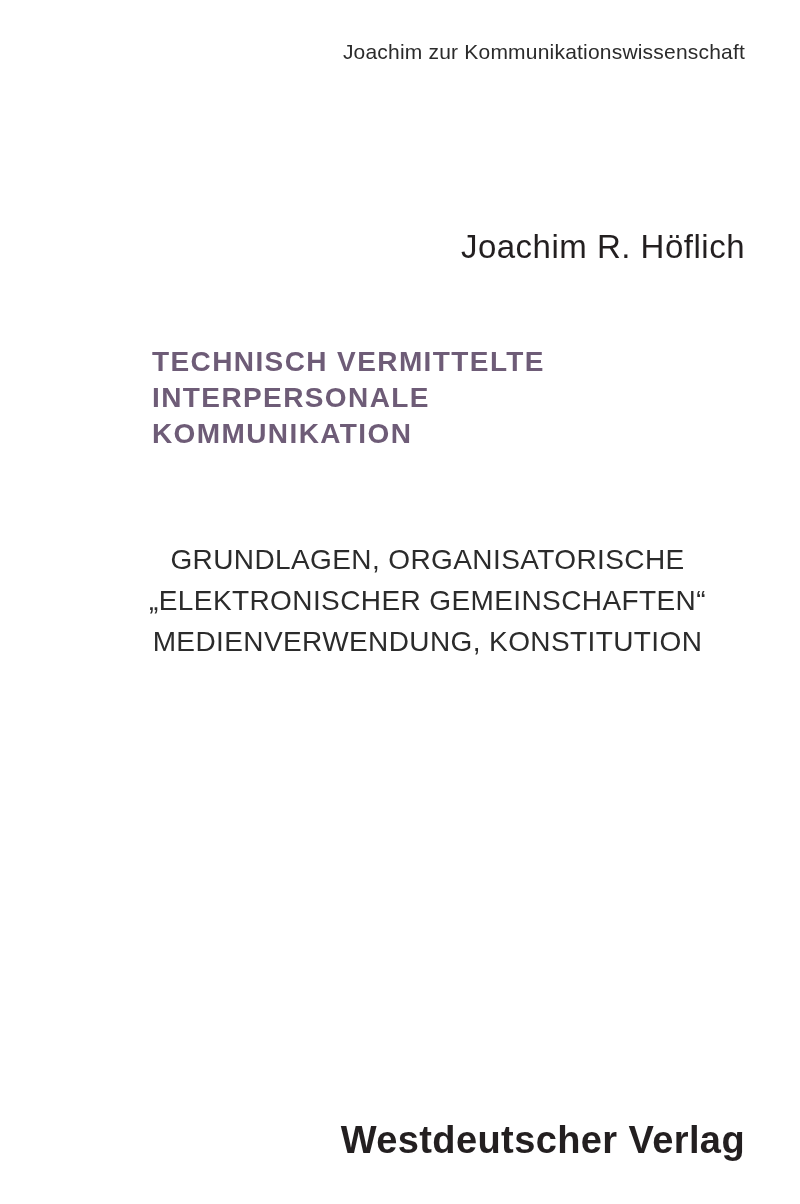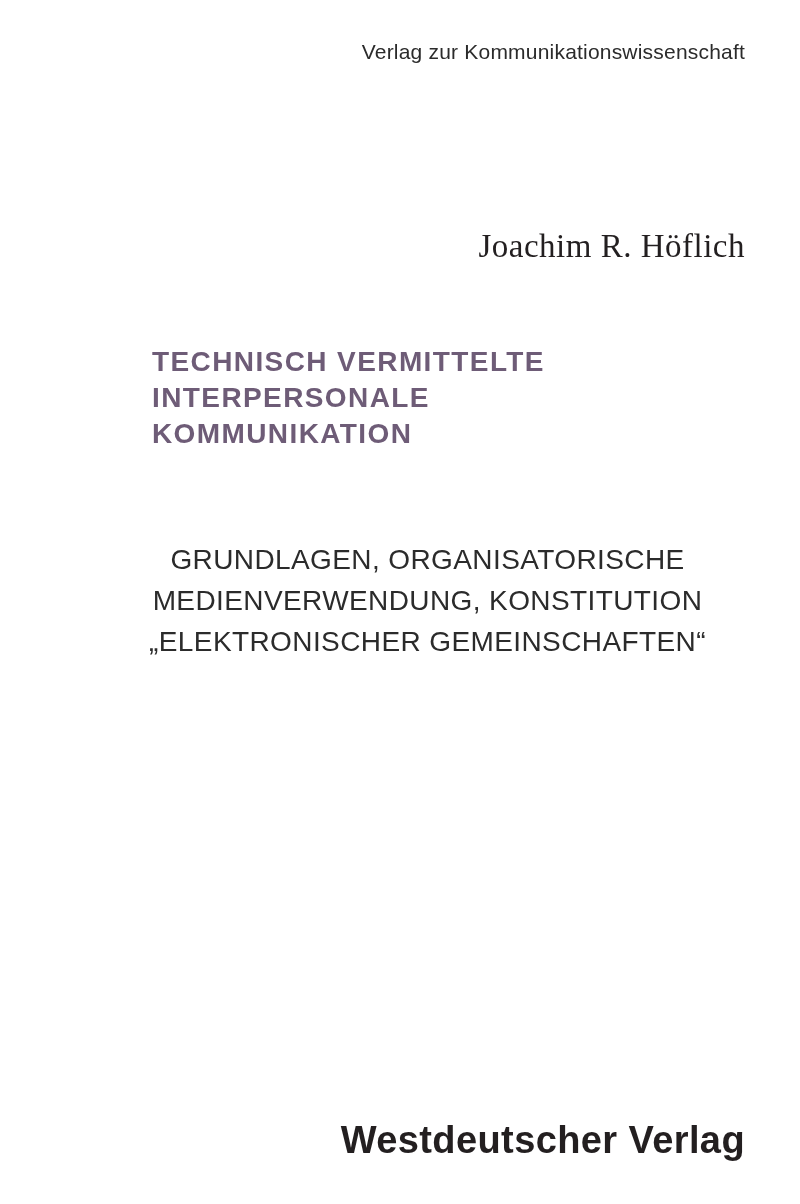--- a/index.html
+++ b/index.html
@@ -37,21 +37,20 @@
   
   .author {
     position: absolute;
     top: 228px;
     right: 55px;
     font-size: 33px;
     color: #231f20;
     font-weight: 400;
     letter-spacing: 0.5px;
     white-space: nowrap;
-    font-family: Liberation Serif, serif;
   }
 
   
   .title-block {
     position: absolute;
     top: 344px;
     left: 152px;
     right: 55px;
   }
   .title-line {
@@ -93,31 +92,31 @@
     letter-spacing: 0.4px;
     white-space: nowrap;
     margin-left: 20px;
   }
 </style>
 </head>
 <body>
 
 <div class="cover">
 
-  <div class="series">Verlag zur Kommunikationswissenschaft</div>
+  <div class="series">Joachim zur Kommunikationswissenschaft</div>
 
   <div class="author">Joachim R. Höflich</div>
 
   <div class="title-block">
     <div class="title-line">Technisch Vermittelte</div>
     <div class="title-line">Interpersonale</div>
     <div class="title-line">Kommunikation</div>
   </div>
 
   <div class="subtitle-block">
     <div class="subtitle-line">Grundlagen, organisatorische</div>
+    <div class="subtitle-line">„elektronischer Gemeinschaften“</div>
     <div class="subtitle-line">Medienverwendung, Konstitution</div>
-    <div class="subtitle-line">„elektronischer Gemeinschaften“</div>
   </div>
 
   <div class="publisher">Westdeutscher Verlag</div>
 
 </div>
 
 </body></html>

